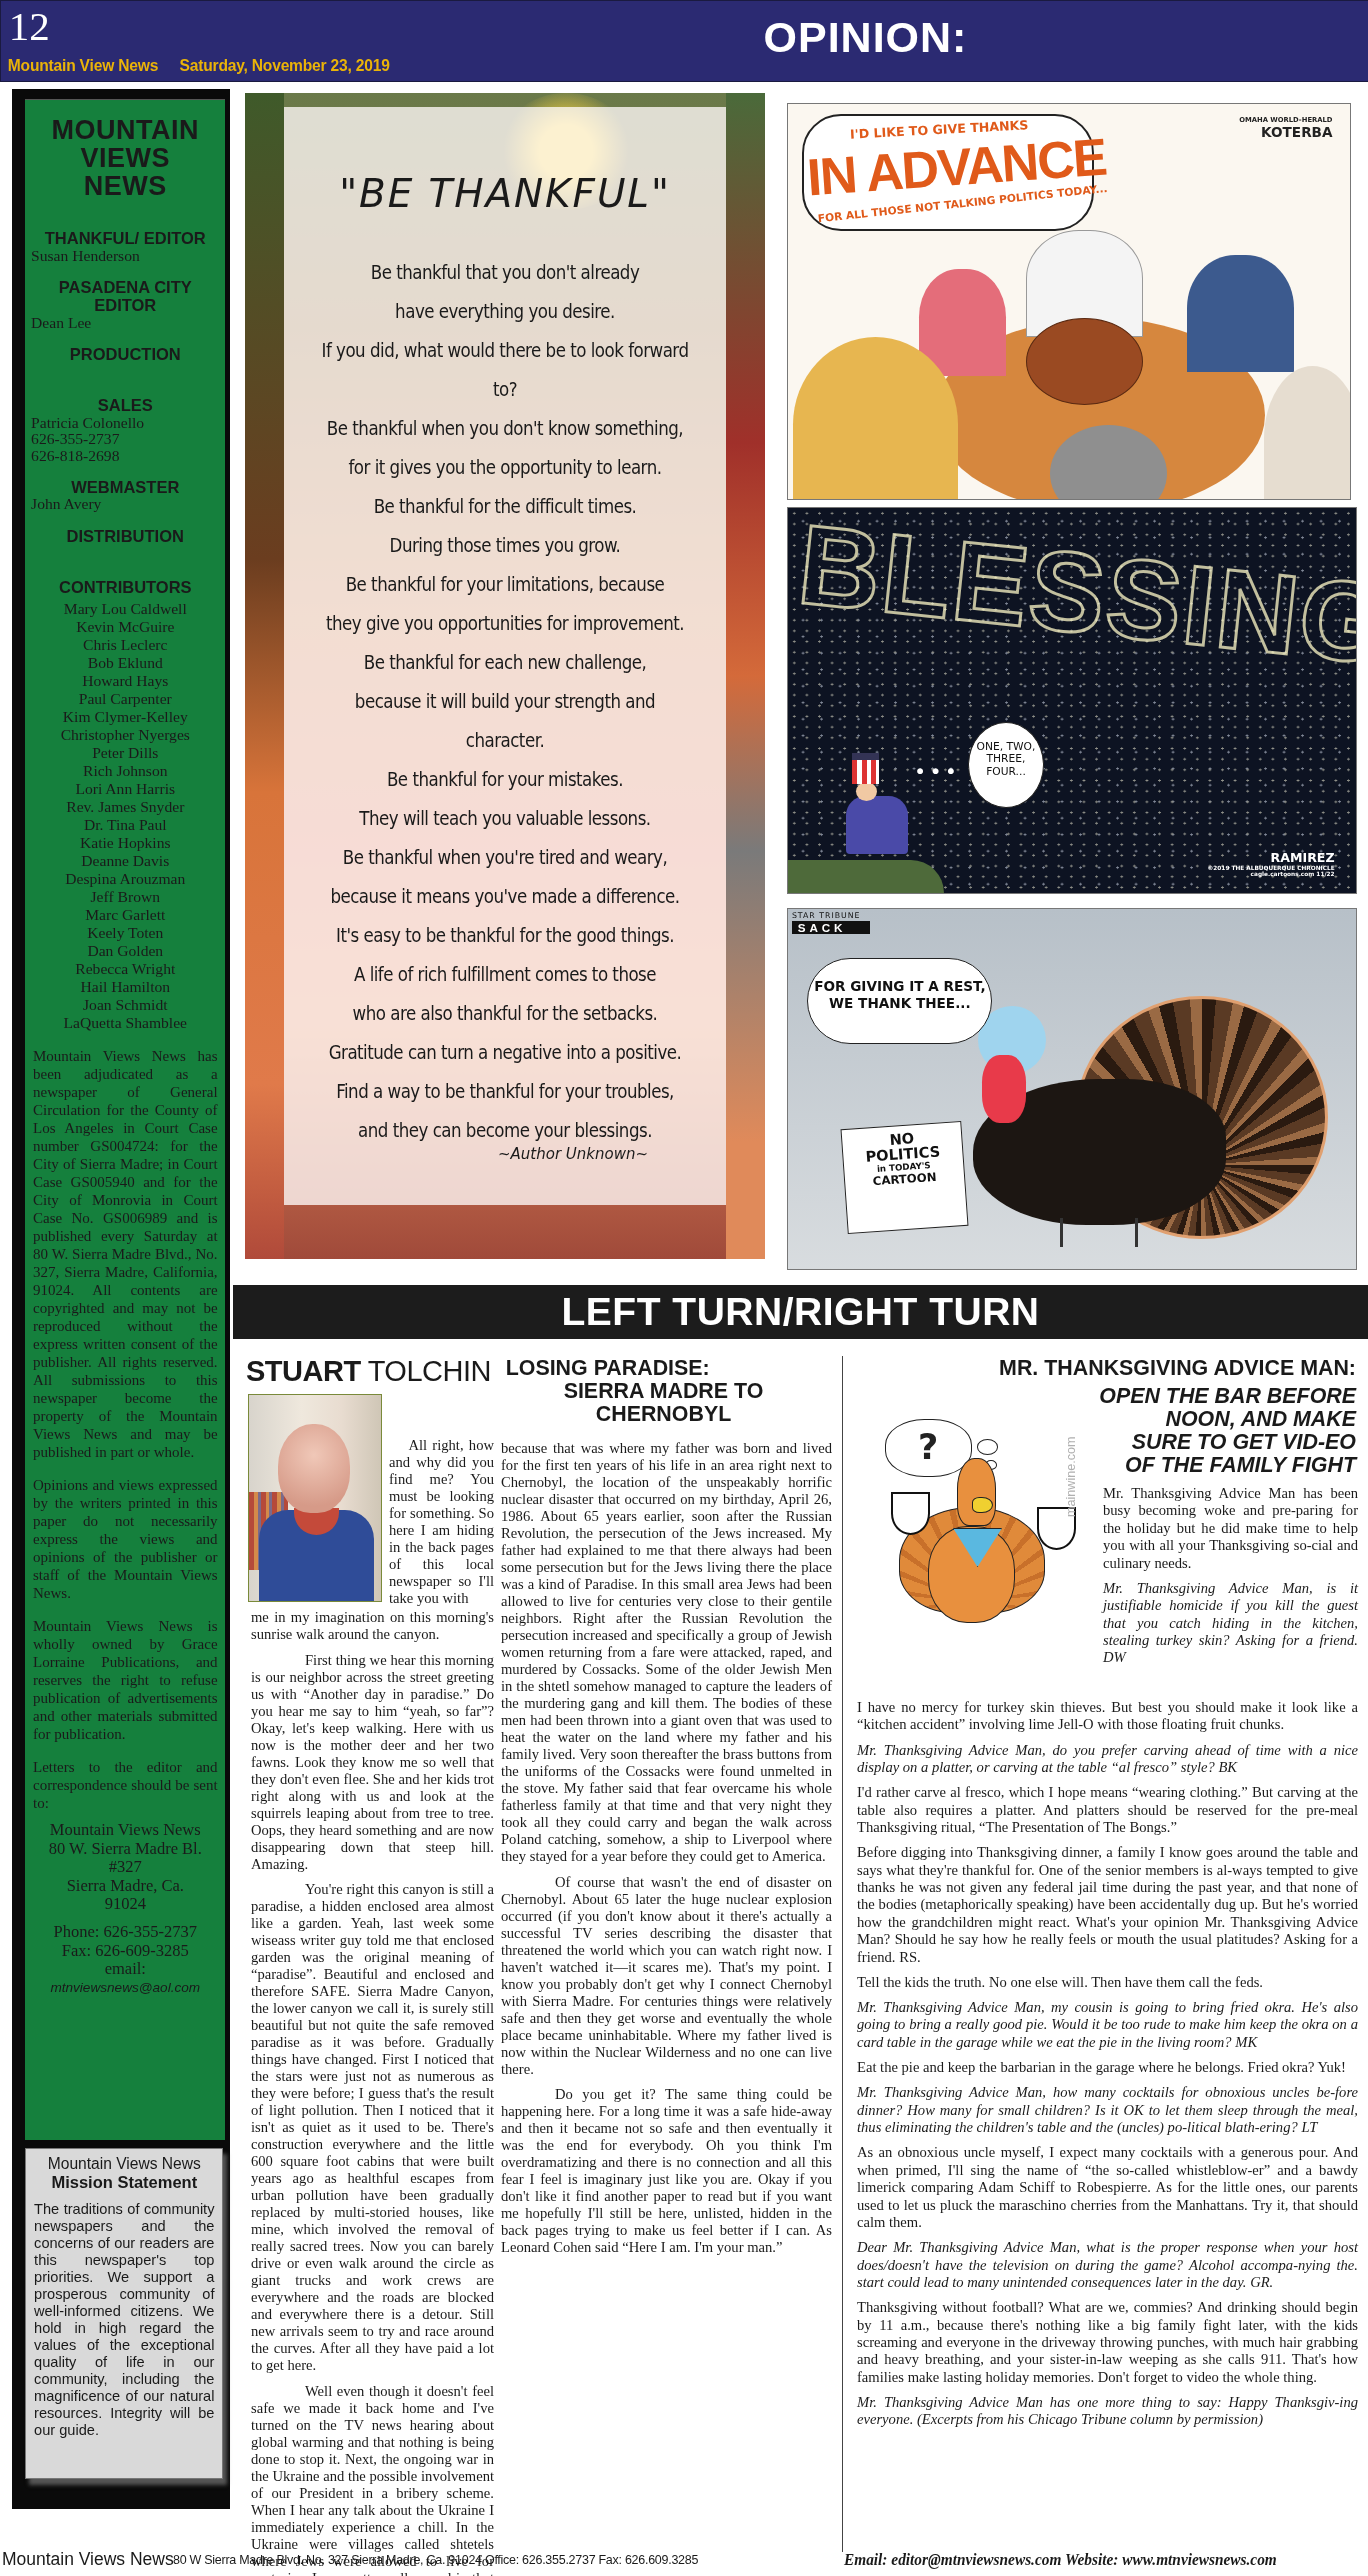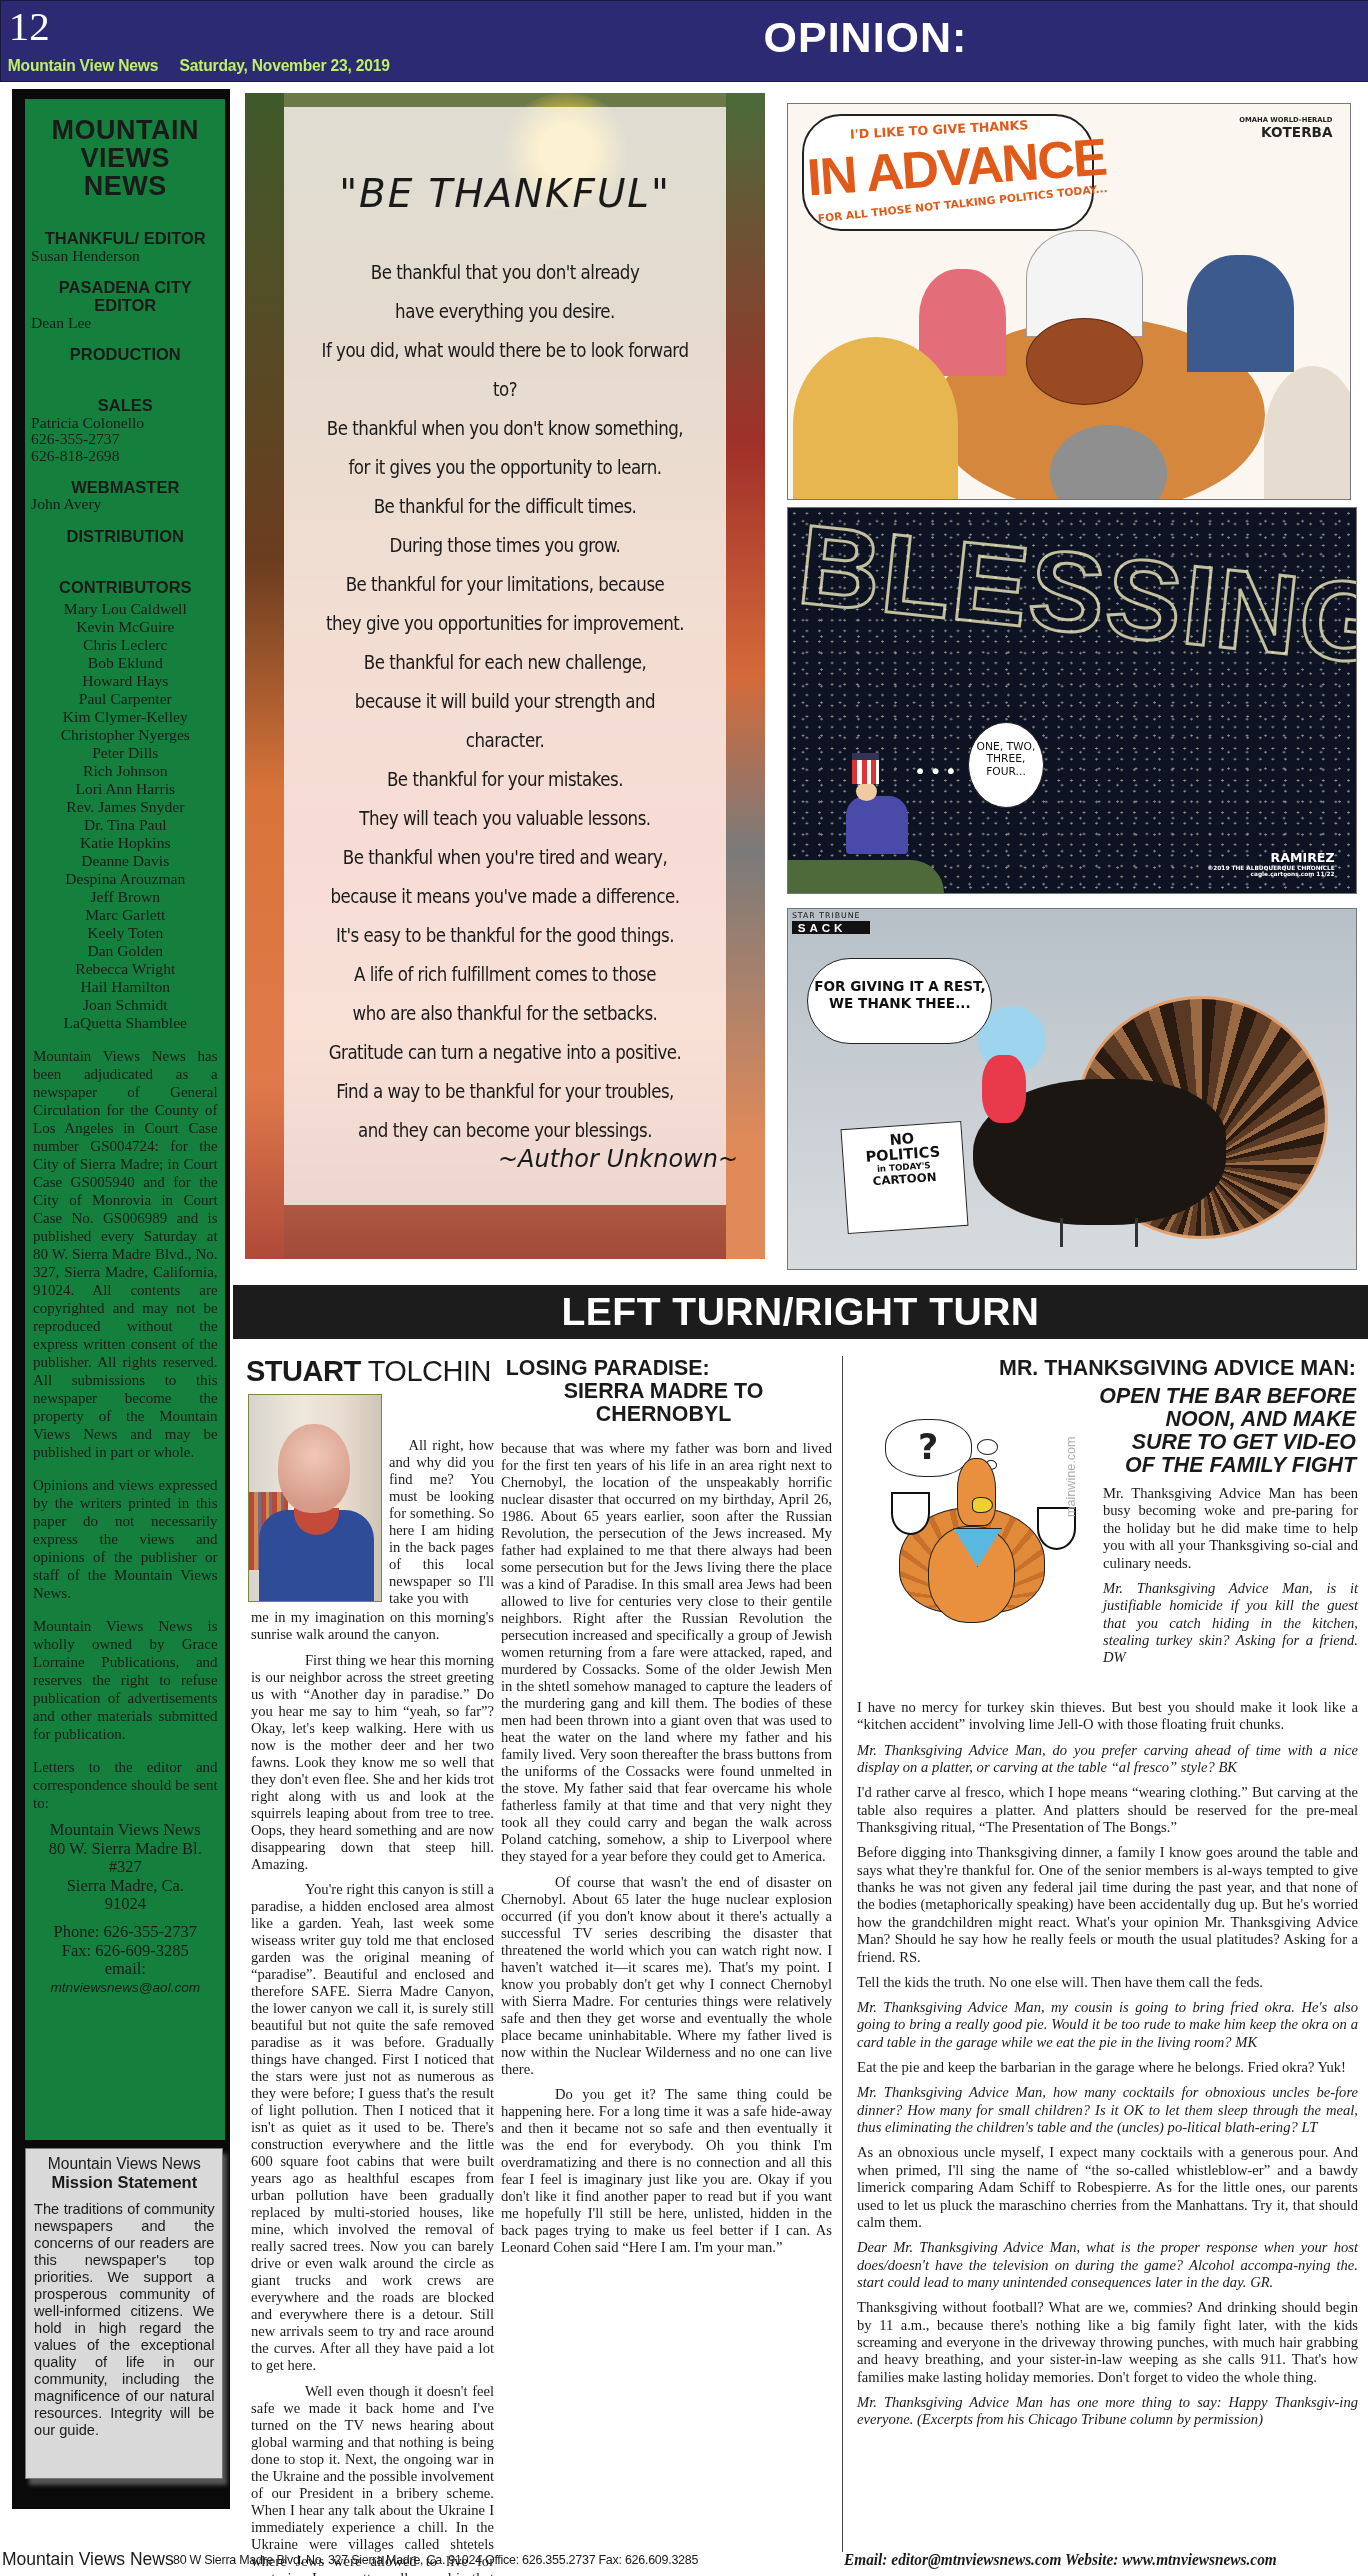--- a/index.html
+++ b/index.html
@@ -2,21 +2,21 @@
 <html><head>
 <meta charset="utf-8">
 <style>
   * { box-sizing: border-box; margin: 0; padding: 0; }
   html, body { width: 1369px; height: 2576px; background: #fff; overflow: hidden; }
   body { position: relative; font-family: "Liberation Serif", "DejaVu Serif", serif; color: #1a1a1a; }
 
   
   .masthead { position: absolute; left: 0; top: 0; width: 1369px; height: 82px; background: #2b2a72; border: 1.9px solid #1a1a40; }
   .masthead .page-num { position: absolute; left: 7.8px; top: 1.9px; color: #fff; font-family: "Liberation Serif", serif; font-size: 41px; line-height: 47px; }
-  .masthead .meta { position: absolute; left: 6.8px; top: 56px; color: #bef264; font-family: "Liberation Sans", sans-serif; font-weight: bold; font-size: 15.6px; letter-spacing: -0.2px; }
+  .masthead .meta { position: absolute; left: 6.8px; top: 56px; color: #eab308; font-family: "Liberation Sans", sans-serif; font-weight: bold; font-size: 15.6px; letter-spacing: -0.2px; }
   .masthead .meta span + span { margin-left: 21.4px; }
   .masthead .section-title { position: absolute; left: 680px; top: 11.7px; width: 369px; text-align: center; color: #fff; font-family: "Liberation Sans", sans-serif; font-weight: bold; font-size: 43px; letter-spacing: 1px; }
 
   
   .sidebar { position: absolute; left: 11.7px; top: 89px; width: 218px; height: 2420px; background: #0a0a0a; }
   .sidebar .inner { position: absolute; left: 13.6px; top: 9.7px; width: 200px; height: 2041px; background: #15803d; padding: 0 5.8px; }
   .sidebar .inner .topline { height: 3.9px; border-top: 1.9px solid #555; margin: 0 -5.8px 0 -5.8px; }
   .sb-name { text-align: center; font-family: "Liberation Sans", sans-serif; font-weight: bold; font-size: 27px; line-height: 28px; margin-top: 13.6px; letter-spacing: 0.5px; }
   .sb-role { text-align: center; font-family: "Liberation Sans", sans-serif; font-weight: bold; font-size: 16.5px; line-height: 18.5px; margin-top: 13.6px; }
   .sb-person { text-align: left; font-size: 15.6px; line-height: 16.5px; }
@@ -31,21 +31,21 @@
 
   
   .poem { position: absolute; left: 245px; top: 93px; width: 520px; height: 1166px; overflow: hidden;
           background: linear-gradient(180deg, #6a7a4a 0%, #8a6a3a 20%, #c47a4a 45%, #d9735a 65%, #e0865a 80%, #a04a3a 100%); }
   .poem .bg-left { position: absolute; left: 0; top: 0; width: 39px; height: 100%; background: linear-gradient(180deg,#3f5a2a,#6b3d1f 40%,#d8743a 60%,#e07a4a 85%,#b04a3a); }
   .poem .bg-right { position: absolute; right: 0; top: 0; width: 39px; height: 100%; background: linear-gradient(180deg,#4a6a3a,#a0302a 30%,#d46a3a 50%,#7a7a7a 65%,#e08a5a 90%); }
   .poem .sun { position: absolute; left: 253px; top: 0; width: 136px; height: 117px; border-radius: 50%; background: radial-gradient(circle, #f0d040 30%, rgba(240,200,60,0) 70%); }
   .poem .veil { position: absolute; left: 39px; top: 13.6px; width: 442px; height: 1098px; background: rgba(255,250,248,0.78); }
   .poem .title { position: absolute; left: 39px; top: 78px; width: 442px; text-align: center; font-family: "DejaVu Sans", sans-serif; font-style: italic; font-size: 39px; letter-spacing: 1.9px; color: #1a1a1a; }
   .poem .lines { position: absolute; left: 39px; top: 160px; width: 442px; text-align: center; font-family: "DejaVu Sans", sans-serif; font-size: 19.4px; line-height: 39px; color: #1a1a1a; letter-spacing: -0.6px; transform: scaleX(0.86); transform-origin: center top; }
-  .poem .author { position: absolute; left: 253px; top: 1052px; font-family: "DejaVu Sans", sans-serif; font-style: italic; font-size: 24px; color: #1a1a1a; text-align: center; }
+  .poem .author { position: absolute; left: 253px; top: 1052px; font-family: "DejaVu Sans", sans-serif; font-style: italic; font-size: 15px; color: #1a1a1a; text-align: center; }
 
   
   .cartoon { position: absolute; border: 1px solid #777; overflow: hidden; }
   .c1 { left: 787px; top: 103px; width: 564px; height: 397px; background: #fbf7f0; }
   .c2 { left: 787px; top: 507px; width: 570px; height: 387px; background: #0d1322; }
   .c3 { left: 787px; top: 908px; width: 570px; height: 362px; background: linear-gradient(180deg,#b7c0c8,#d8dcdf); }
 
   .c1 .bubble { position: absolute; left: 13.6px; top: 9.7px; width: 292px; height: 117px; border: 2.9px solid #222; border-radius: 39px; background: #fff; }
   .c1 .t1 { position: absolute; left: 62px; top: 17.5px; color: #e05a1a; font-family: "DejaVu Sans", sans-serif; font-size: 12.6px; font-weight: bold; transform: rotate(-3deg); }
   .c1 .t2 { position: absolute; left: 19.4px; top: 33px; color: #e05a1a; font-family: "Liberation Sans", sans-serif; font-size: 52px; font-weight: bold; letter-spacing: -1.9px; transform: rotate(-4deg); }

